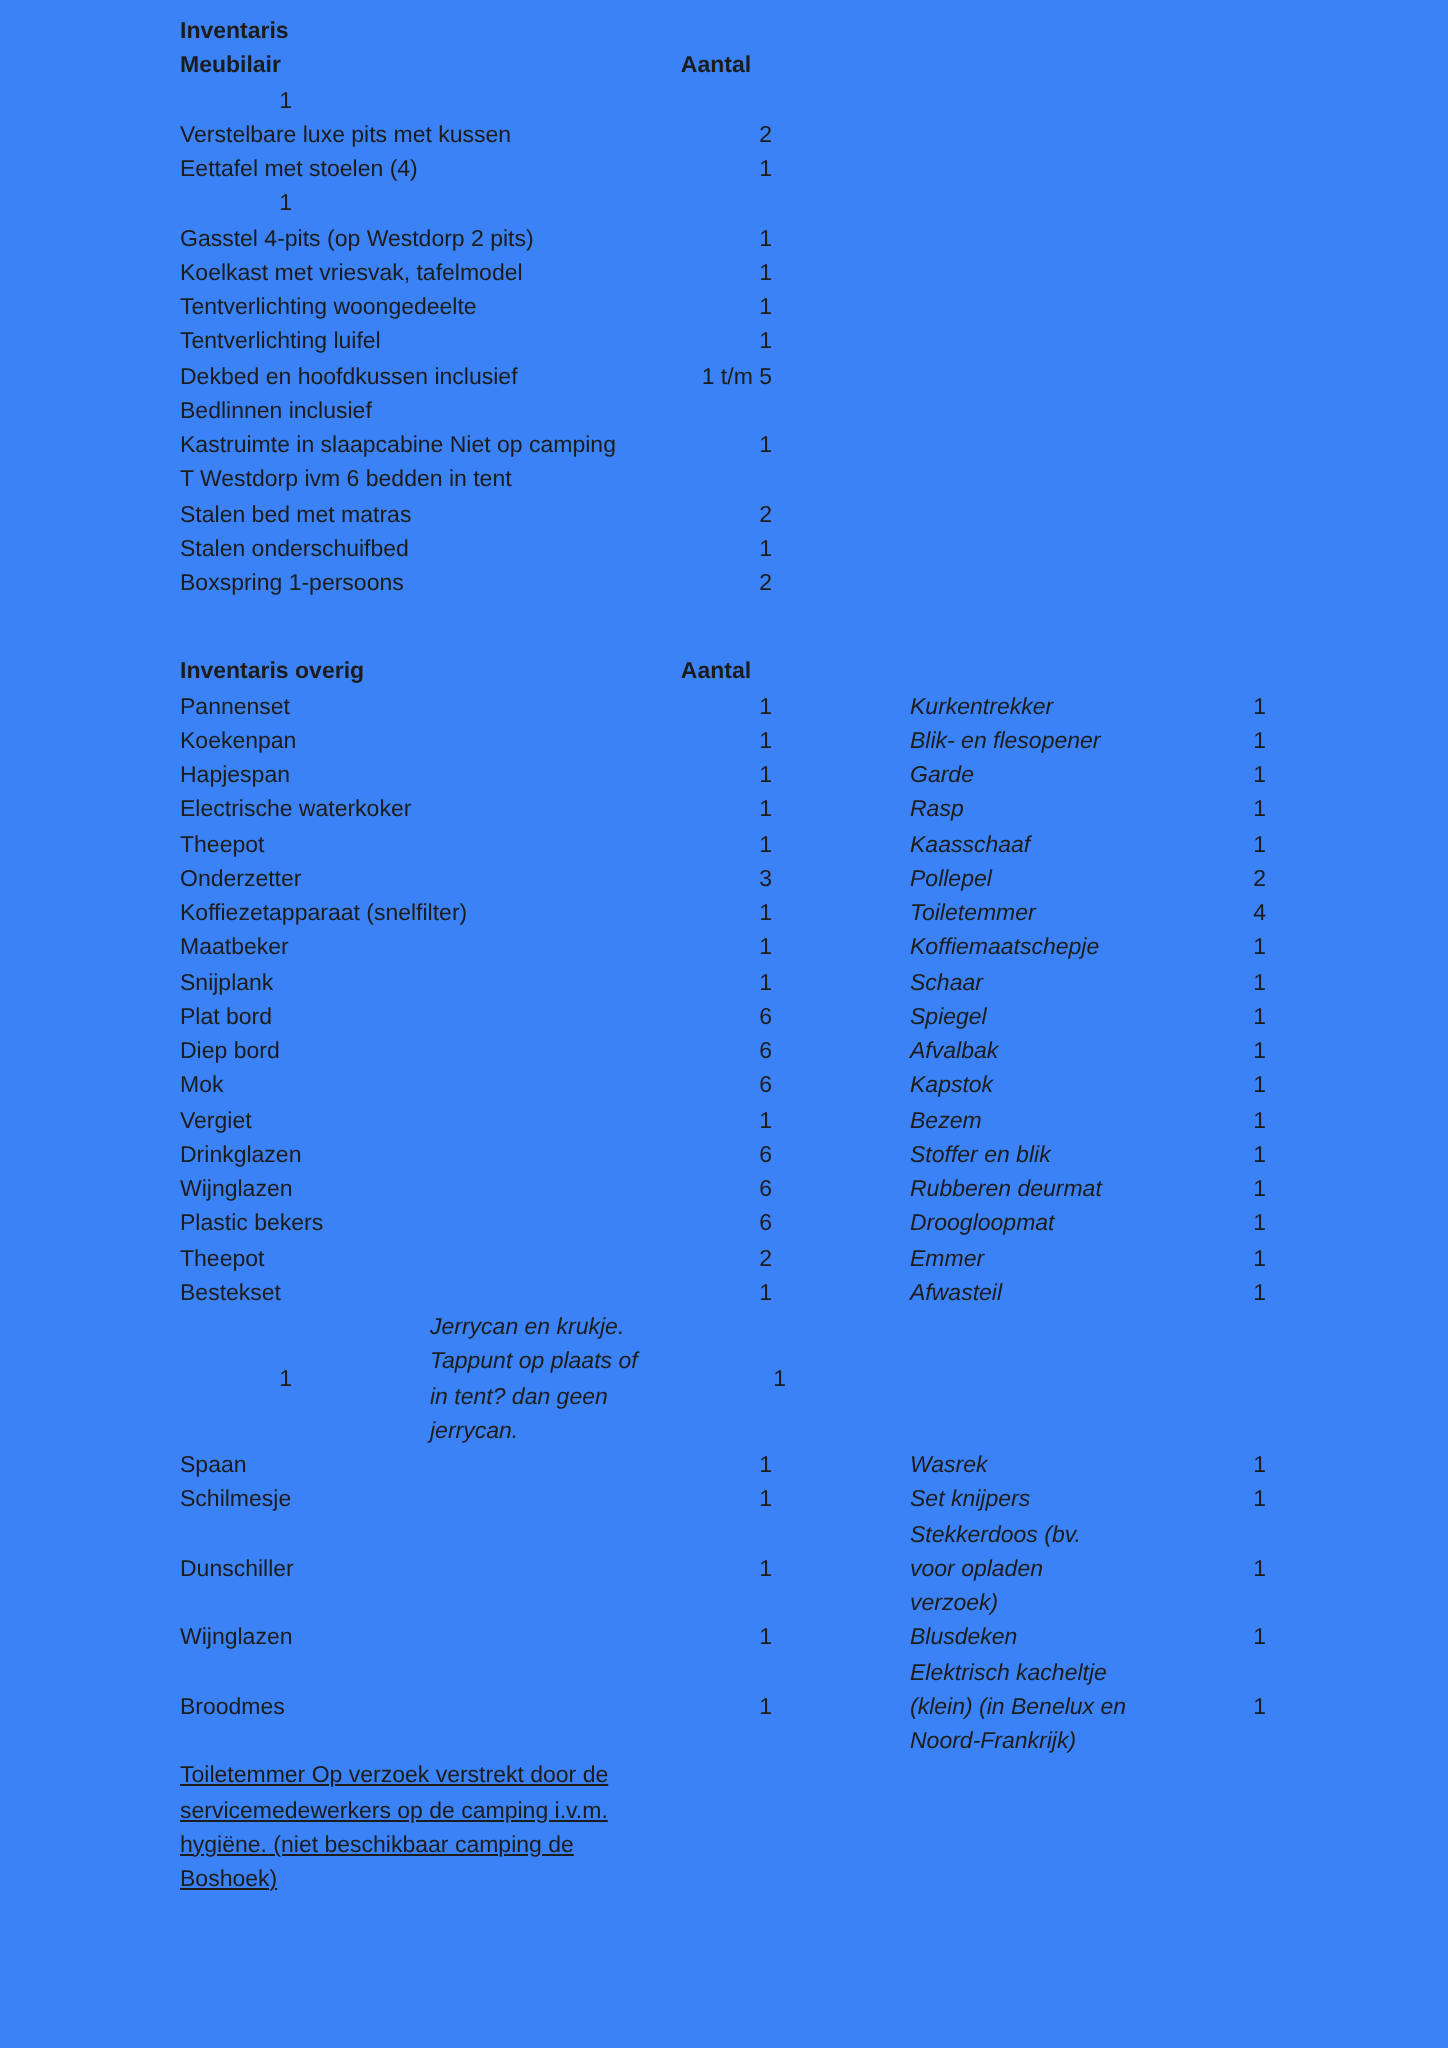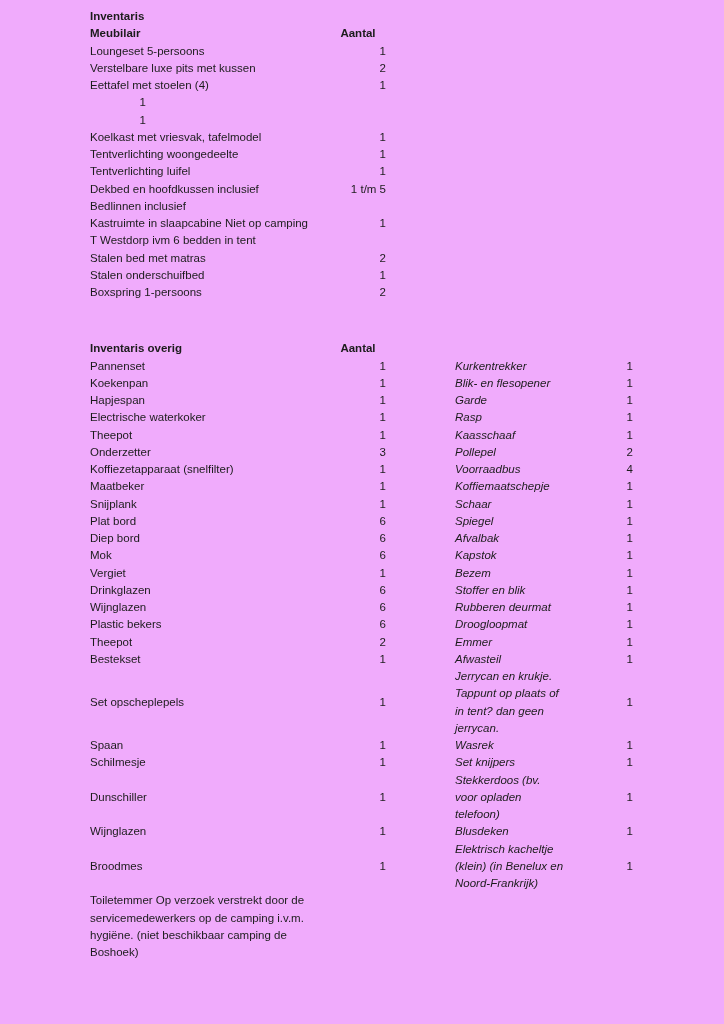--- a/index.html
+++ b/index.html
@@ -4,96 +4,96 @@
 <style>
   html, body {
     margin: 0;
     padding: 0;
     background: #ffffff;
   }
   .page {
     position: relative;
     width: 724px;
     height: 1024px;
-    background: #f0abfc;
+    background: #3b82f6;
     box-sizing: border-box;
     padding: 8px 0 0 90px;
     font-family: "Liberation Sans", sans-serif;
     font-size: 11.5px;
     line-height: 17.25px;
     color: #1c1c1c;
     overflow: hidden;
   }
   .row {
     display: flex;
     align-items: center;
     min-height: 17.25px;
   }
   .cell { display: block; }
   .l-label {
     width: 240px;
     white-space: pre;
     flex: none;
   }
-  .l-label.wrap { white-space: pre-line; }
+  .l-label.wrap { white-space: pre-line; text-decoration: underline; }
   .l-qty {
     width: 56px;
     text-align: right;
     flex: none;
   }
   .l-qty.header-align { text-align: center; }
   .gutter { width: 69px; flex: none; }
   .r-label {
     width: 124px;
     white-space: pre-line;
     flex: none;
     font-style: italic;
   }
   .r-qty {
     width: 54px;
     text-align: right;
     flex: none;
   }
   .bold { font-weight: bold; }
-  .section2 { margin-top: 39px; }
+  .section2 { margin-top: 27px; }
 </style>
 </head>
 <body>
 
 <div class="page">
 
   <div>
     <div class="row">
       <div class="cell l-label bold">Inventaris</div>
     </div>
     <div class="row">
       <div class="cell l-label bold">Meubilair</div>
       <div class="cell l-qty header-align bold">Aantal</div>
     </div>
     <div>
   <div class="row">
-    <div class="cell l-label">Loungeset 5-persoons</div>
     <div class="cell l-qty">1</div>
   </div>
 
   <div class="row">
     <div class="cell l-label">Verstelbare luxe pits met kussen</div>
     <div class="cell l-qty">2</div>
   </div>
 
   <div class="row">
     <div class="cell l-label">Eettafel met stoelen (4)</div>
     <div class="cell l-qty">1</div>
   </div>
 
   <div class="row">
     <div class="cell l-qty">1</div>
   </div>
 
   <div class="row">
+    <div class="cell l-label">Gasstel 4-pits (op Westdorp 2 pits)</div>
     <div class="cell l-qty">1</div>
   </div>
 
   <div class="row">
     <div class="cell l-label">Koelkast met vriesvak, tafelmodel</div>
     <div class="cell l-qty">1</div>
   </div>
 
   <div class="row">
     <div class="cell l-label">Tentverlichting woongedeelte</div>
@@ -193,21 +193,21 @@
     <div class="cell l-qty">3</div>
     <div class="cell gutter"></div>
     <div class="cell r-label">Pollepel</div>
     <div class="cell r-qty">2</div>
   </div>
 
   <div class="row">
     <div class="cell l-label">Koffiezetapparaat (snelfilter)</div>
     <div class="cell l-qty">1</div>
     <div class="cell gutter"></div>
-    <div class="cell r-label">Voorraadbus</div>
+    <div class="cell r-label">Toiletemmer</div>
     <div class="cell r-qty">4</div>
   </div>
 
   <div class="row">
     <div class="cell l-label">Maatbeker</div>
     <div class="cell l-qty">1</div>
     <div class="cell gutter"></div>
     <div class="cell r-label">Koffiemaatschepje</div>
     <div class="cell r-qty">1</div>
   </div>
@@ -286,21 +286,20 @@
 
   <div class="row">
     <div class="cell l-label">Bestekset</div>
     <div class="cell l-qty">1</div>
     <div class="cell gutter"></div>
     <div class="cell r-label">Afwasteil</div>
     <div class="cell r-qty">1</div>
   </div>
 
   <div class="row">
-    <div class="cell l-label">Set opscheplepels</div>
     <div class="cell l-qty">1</div>
     <div class="cell gutter"></div>
     <div class="cell r-label">Jerrycan en krukje.
 Tappunt op plaats of
 in tent? dan geen
 jerrycan.</div>
     <div class="cell r-qty">1</div>
   </div>
 
   <div class="row">
@@ -318,21 +317,21 @@
     <div class="cell r-label">Set knijpers</div>
     <div class="cell r-qty">1</div>
   </div>
 
   <div class="row">
     <div class="cell l-label">Dunschiller</div>
     <div class="cell l-qty">1</div>
     <div class="cell gutter"></div>
     <div class="cell r-label">Stekkerdoos (bv.
 voor opladen
-telefoon)</div>
+verzoek)</div>
     <div class="cell r-qty">1</div>
   </div>
 
   <div class="row">
     <div class="cell l-label">Wijnglazen</div>
     <div class="cell l-qty">1</div>
     <div class="cell gutter"></div>
     <div class="cell r-label">Blusdeken</div>
     <div class="cell r-qty">1</div>
   </div>

